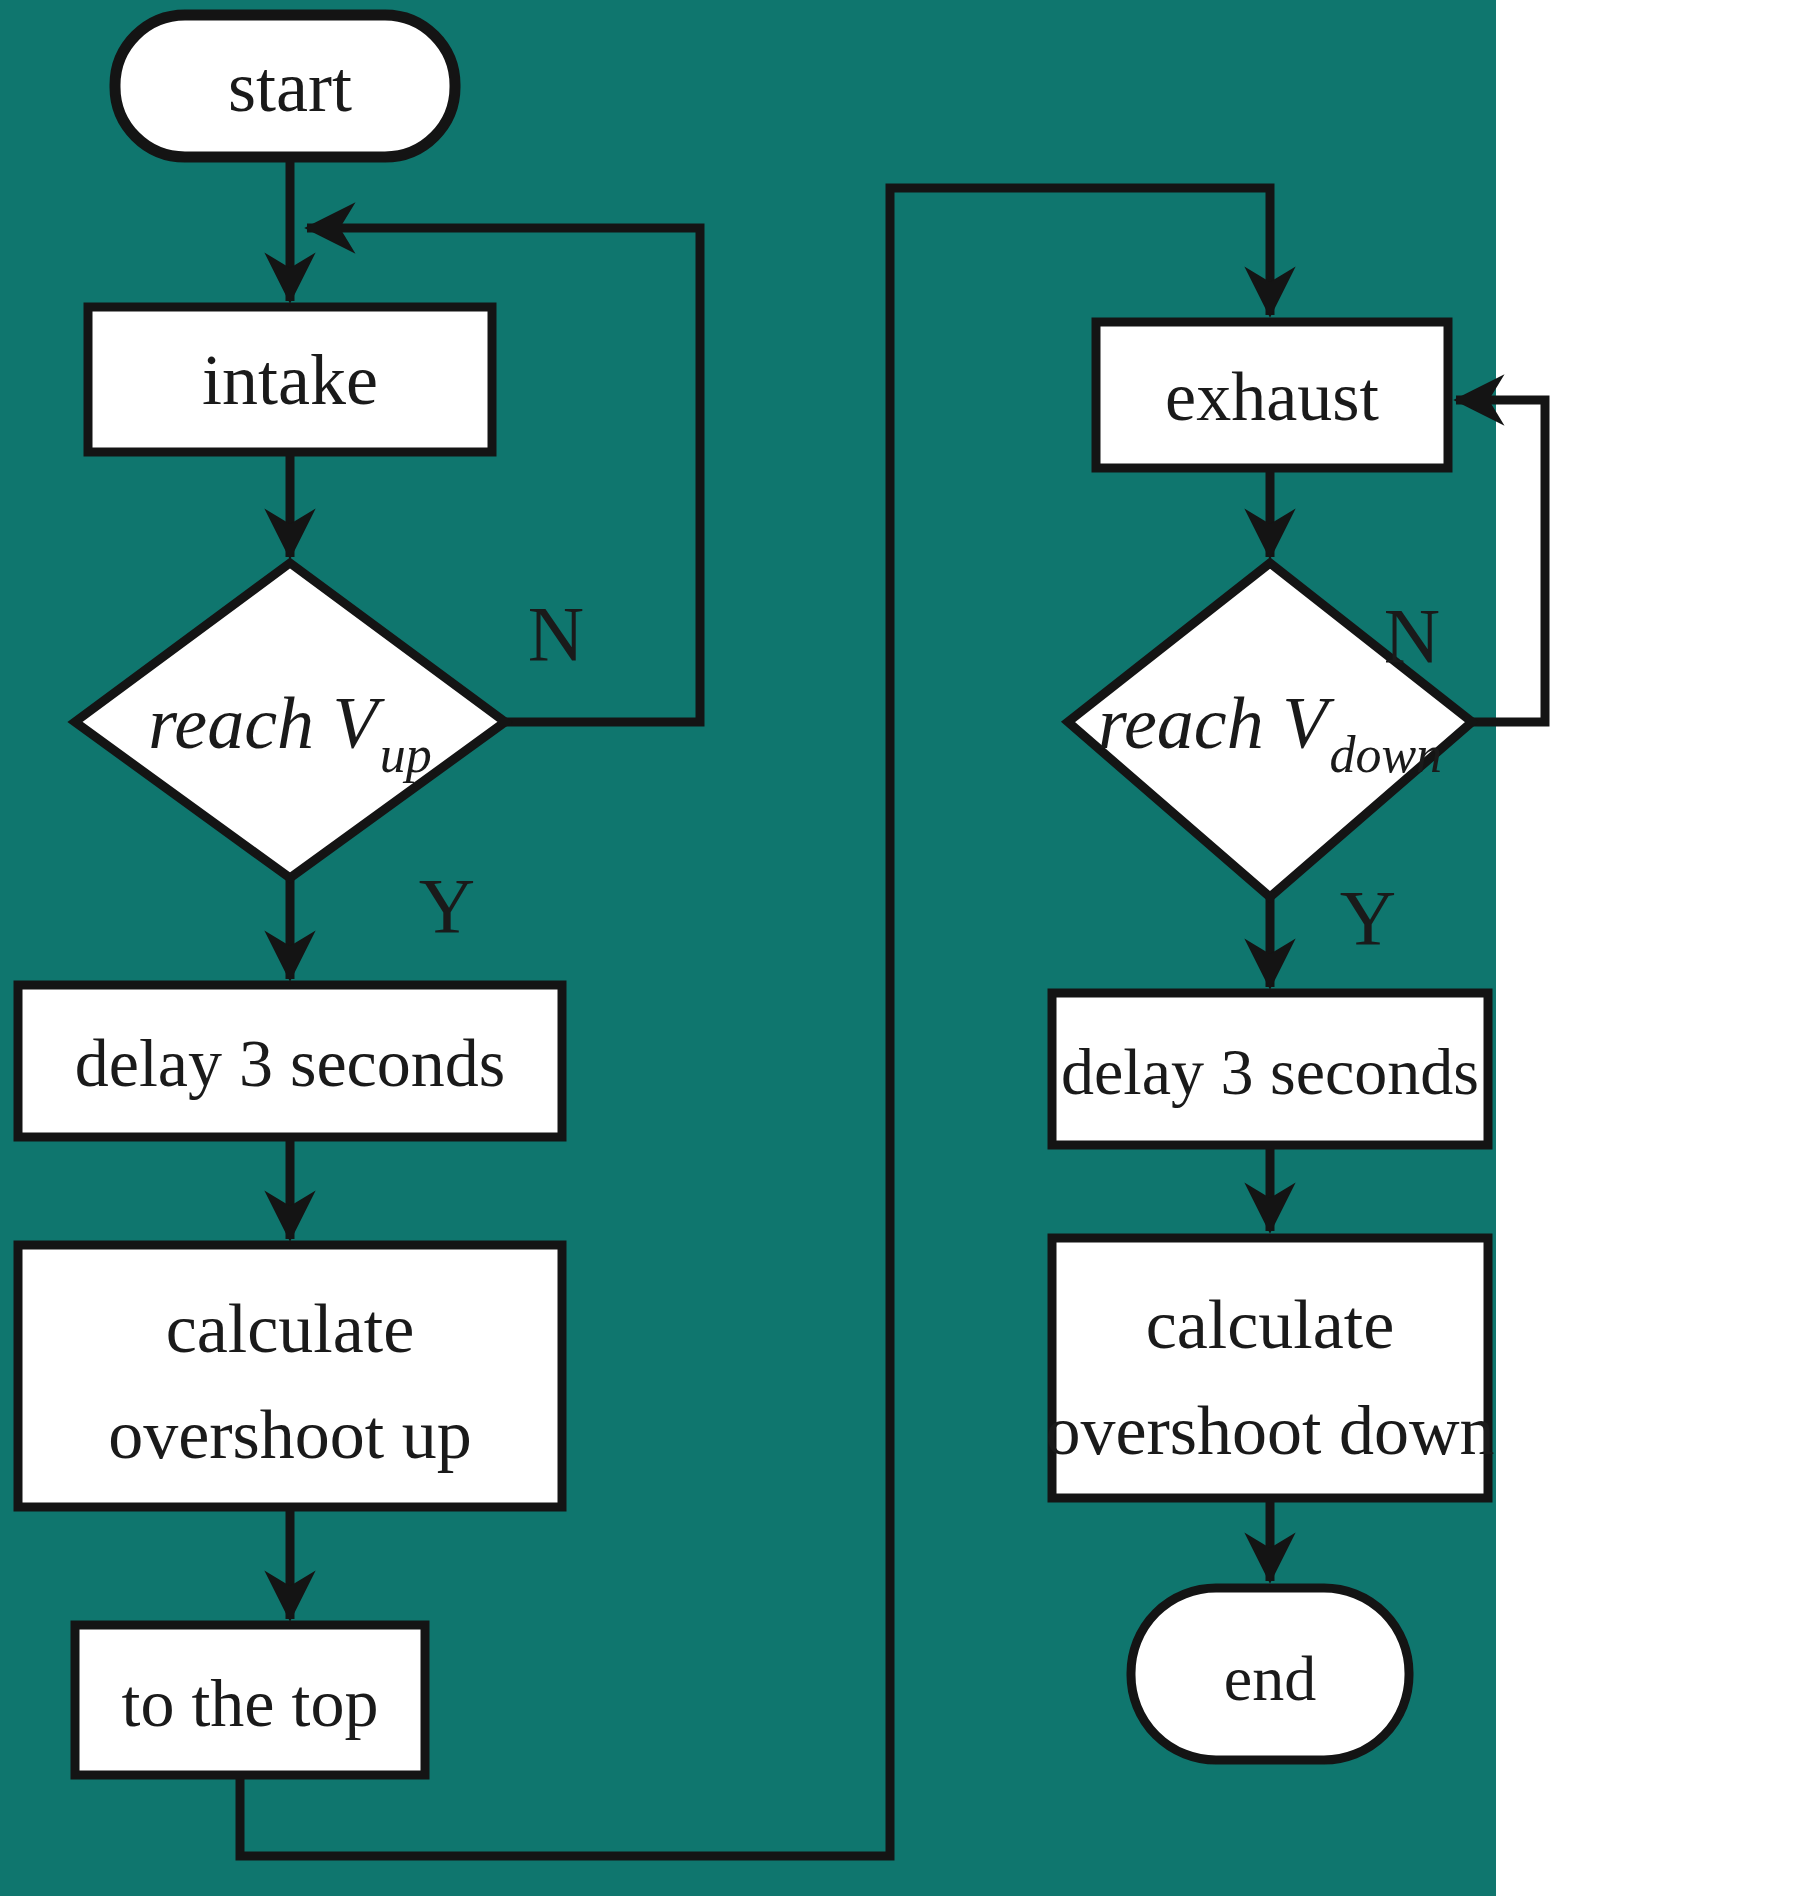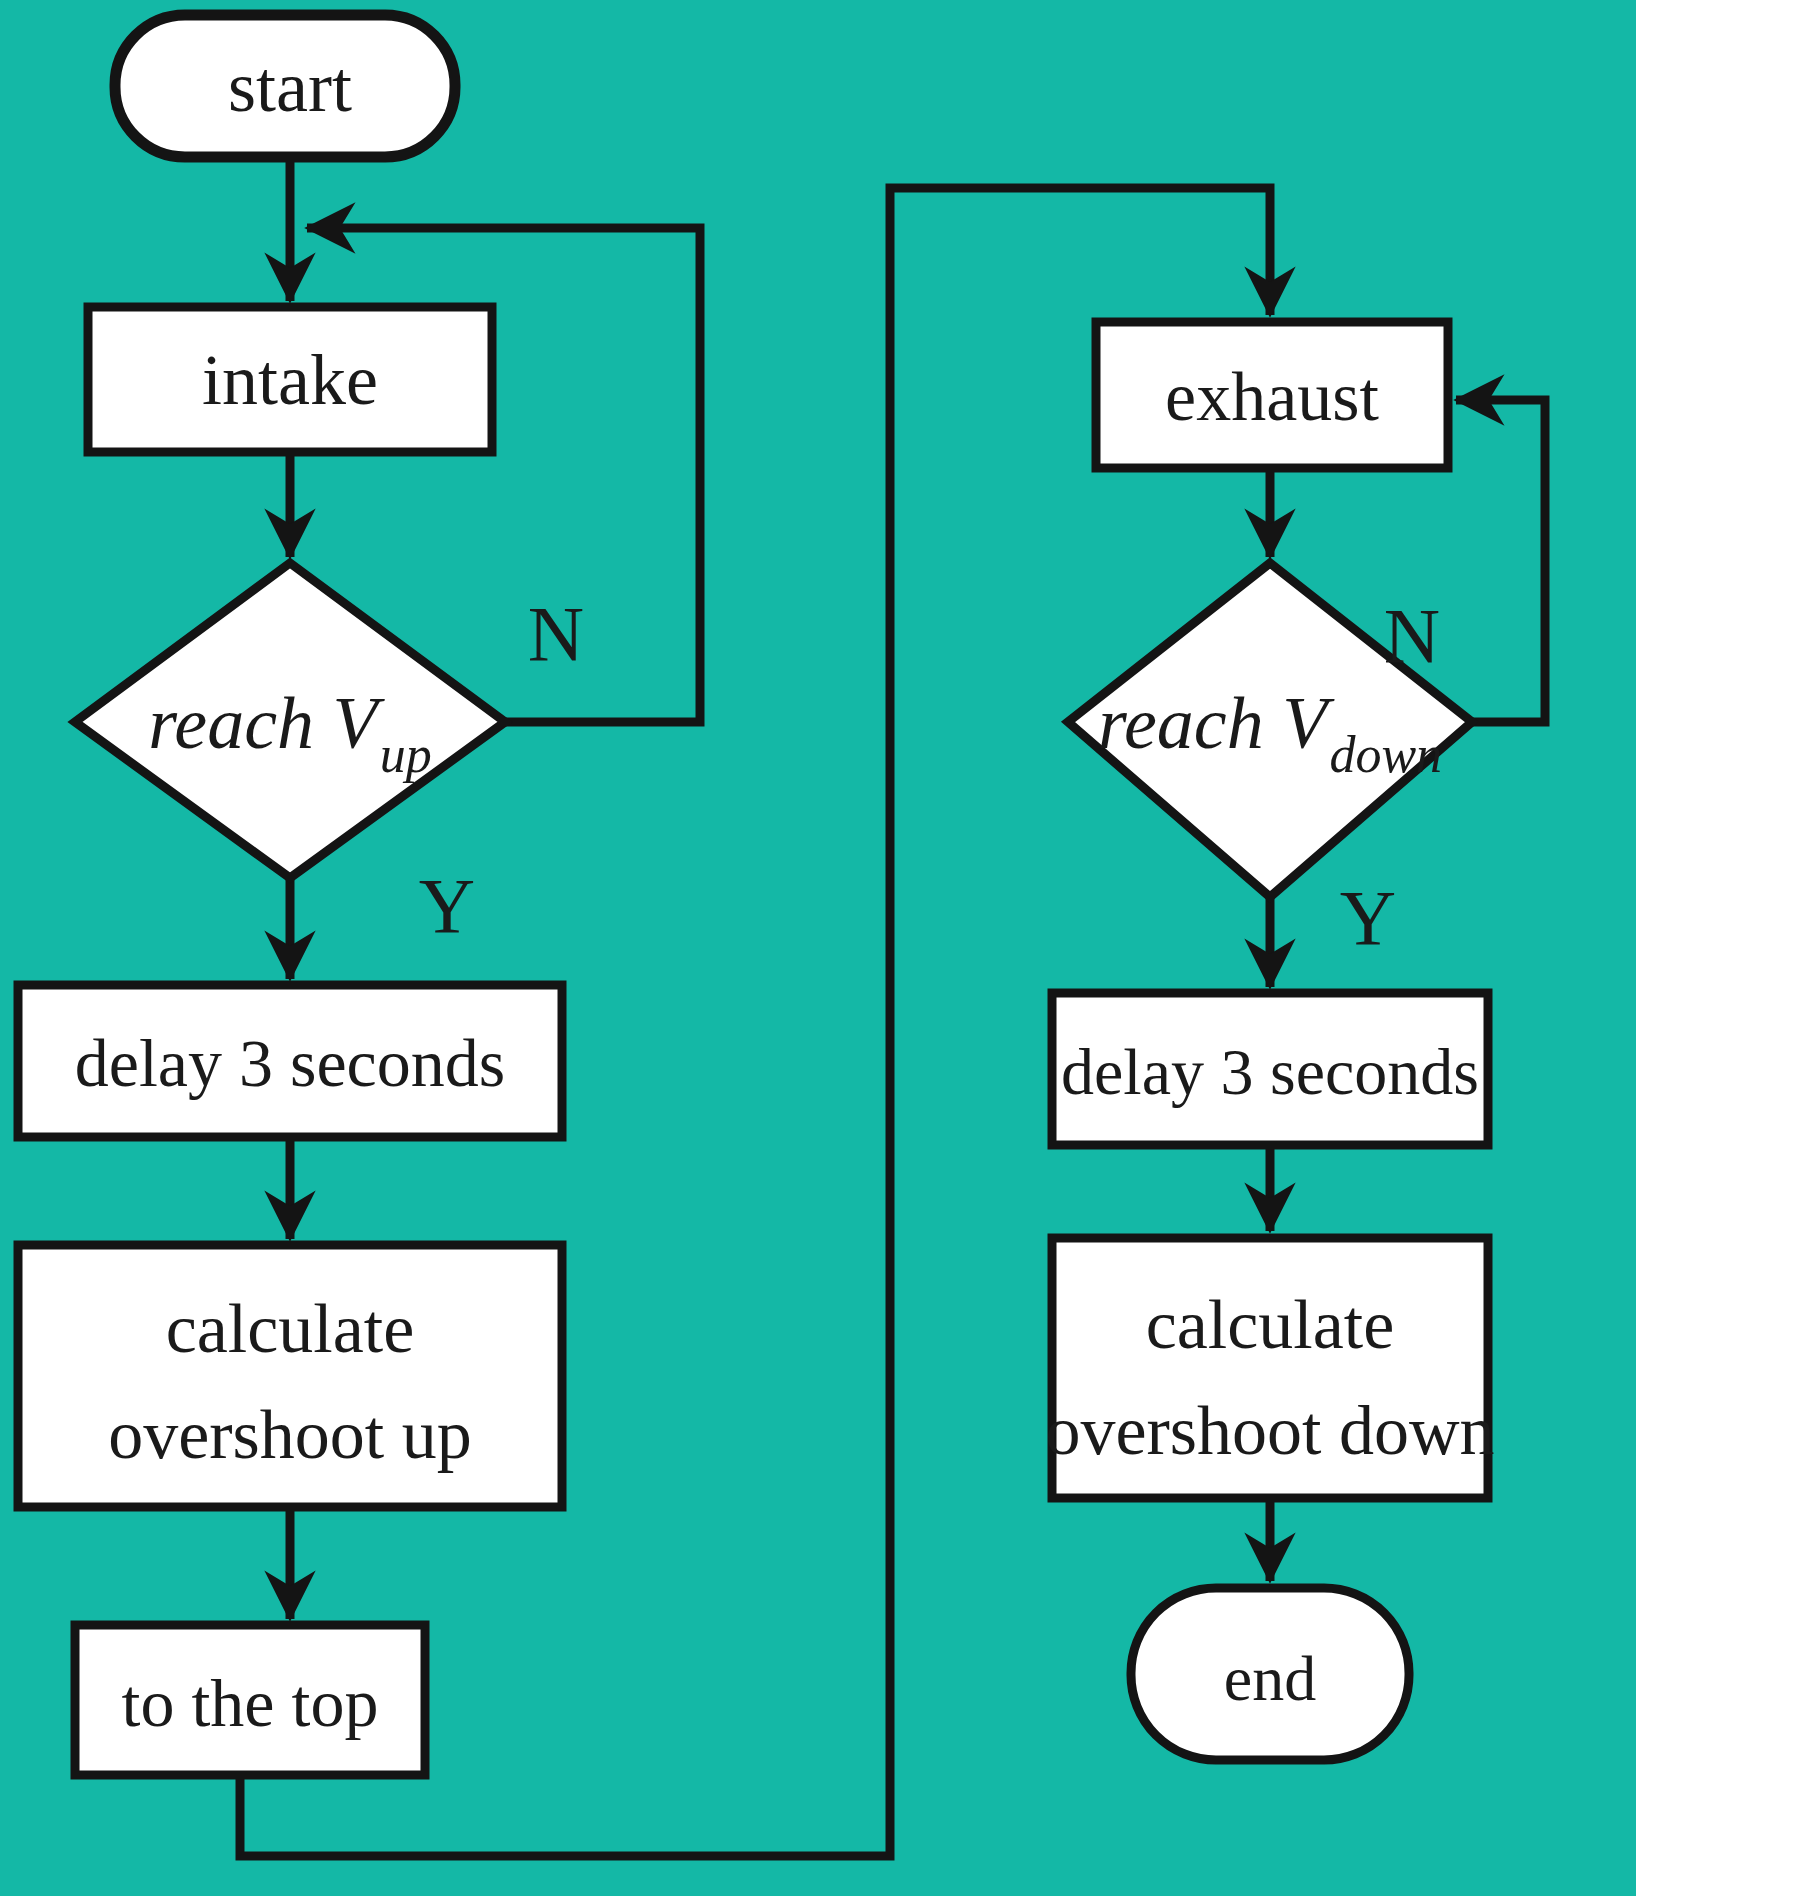--- a/index.html
+++ b/index.html
@@ -1,23 +1,23 @@
 <!DOCTYPE html>
 <html><head>
 <meta charset="utf-8">
 <style>
   html, body {
     margin: 0;
     padding: 0;
     background: #ffffff;
   }
   .stage {
-    width: 1636px;
+    width: 1496px;
     height: 1896px;
-    background: #14b8a6;
+    background: #0f766e;
     position: relative;
   }
   svg { display: block; }
   .node-shape {
     fill: #ffffff;
     stroke: #141414;
     stroke-width: 9;
   }
   .node-shape.thick { stroke-width: 11; }
   .edge {

